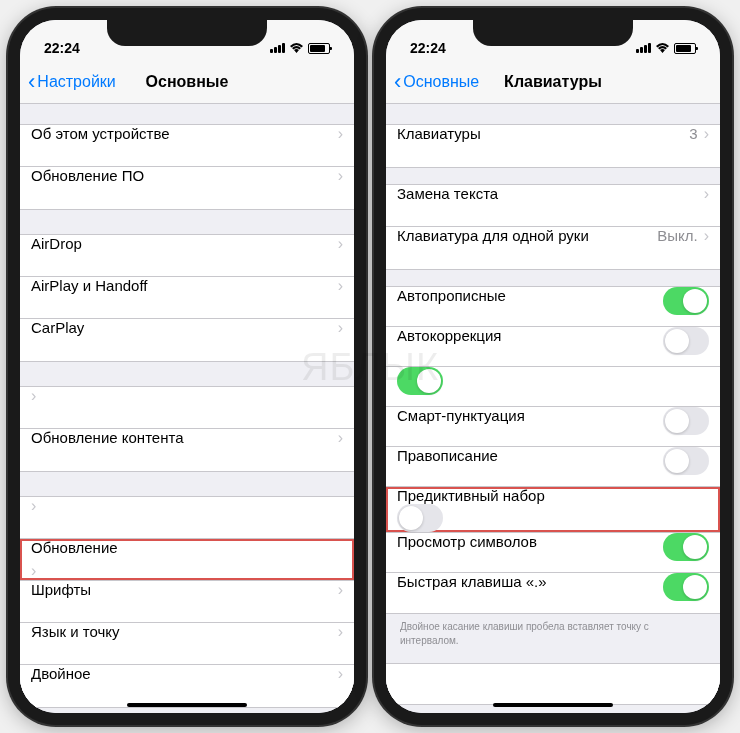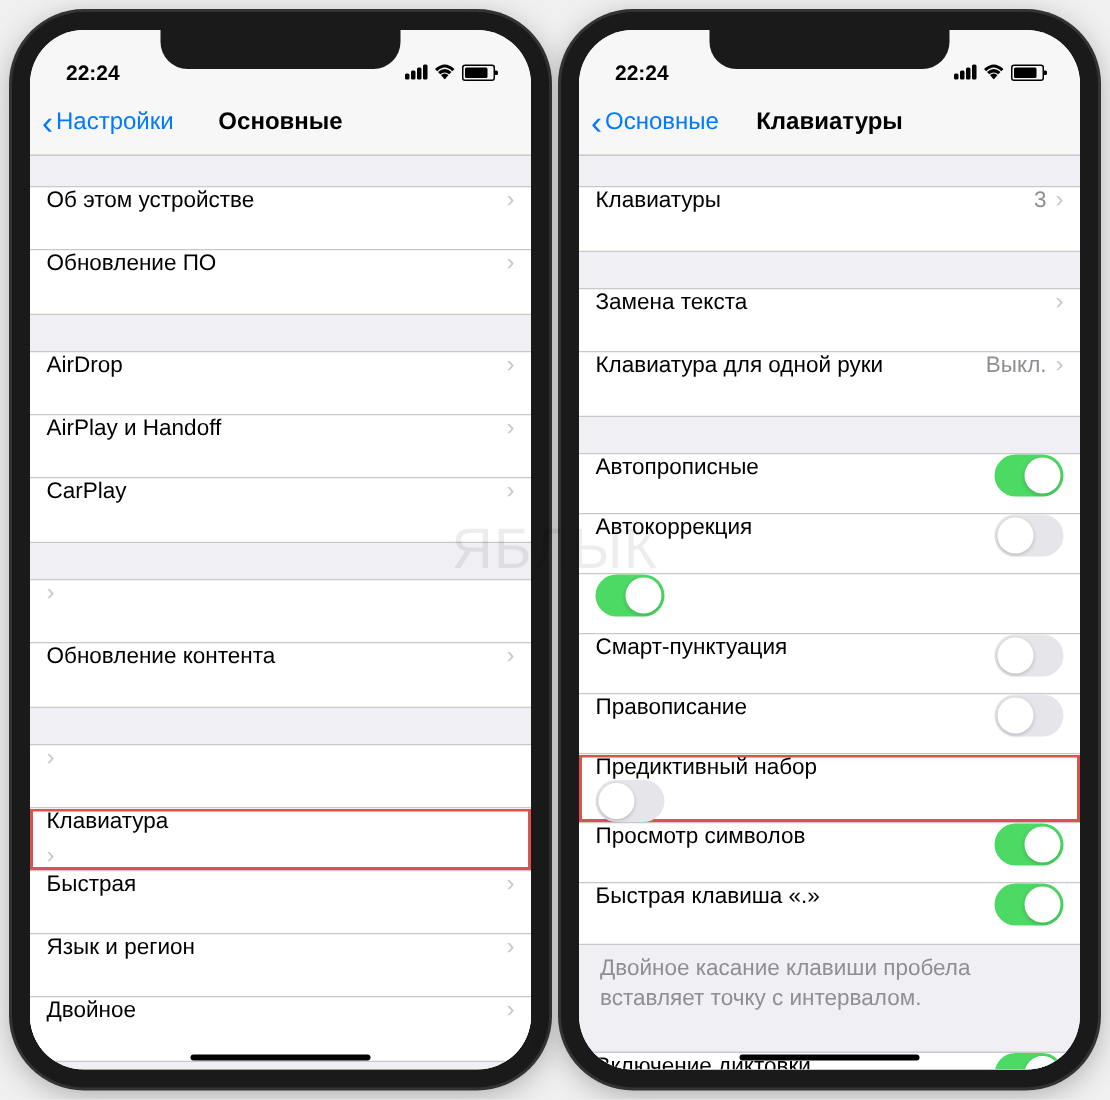--- a/index.html
+++ b/index.html
@@ -130,21 +130,21 @@
     height: calc(100% - 84px);
     overflow: hidden;
     background: #efeff4;
   }
   .section {
     margin-top: 24px;
     background: #fff;
     border-top: 1px solid #c8c7cc;
     border-bottom: 1px solid #c8c7cc;
   }
-  .section.tight { }
+  .section.tight { margin-top: 16px; }
   .section:first-child { margin-top: 20px; }
   .row {
     display: flex;
     align-items: flex-start;
     min-height: 42px;
     padding: 0 11px;
     border-bottom: 1px solid #c8c7cc;
     background: #fff;
     position: relative;
   }
@@ -185,21 +185,21 @@
     top: 2px;
     width: 24px;
     height: 24px;
     background: #fff;
     border-radius: 50%;
     box-shadow: 0 1px 3px rgba(0,0,0,0.2);
   }
   .toggle.on .toggle-knob { right: 2px; }
   .toggle.off .toggle-knob { left: 2px; }
   .footer-text {
-    font-size: 15px;
+    font-size: 10px;
     color: #8e8e93;
     padding: 6px 14px 0 14px;
     line-height: 1.35;
   }
   .home-indicator {
     position: absolute;
     bottom: 6px;
     left: 50%;
     transform: translateX(-50%);
     width: 120px;
@@ -288,29 +288,29 @@
           <span class="row-label">Обновление контента</span>
           <span class="chevron">›</span>
         </div>
       </div>
 
       <div class="section">
         <div class="row">
           <span class="chevron">›</span>
         </div>
         <div class="row highlight">
-          <span class="row-label">Клавиатура</span>
-          <span class="chevron">›</span>
-        </div>
-        <div class="row">
-          <span class="row-label">Быстрая</span>
-          <span class="chevron">›</span>
-        </div>
-        <div class="row">
-          <span class="row-label">Язык и регион</span>
+          <span class="row-label">Обновление</span>
+          <span class="chevron">›</span>
+        </div>
+        <div class="row">
+          <span class="row-label">Шрифты</span>
+          <span class="chevron">›</span>
+        </div>
+        <div class="row">
+          <span class="row-label">Язык и точку</span>
           <span class="chevron">›</span>
         </div>
         <div class="row">
           <span class="row-label">Двойное</span>
           <span class="chevron">›</span>
         </div>
       </div>
 
     </div>
     <div class="home-indicator"></div>
@@ -412,26 +412,20 @@
           <span class="row-label">Быстрая клавиша «.»</span>
           <div class="toggle on">
               <div class="toggle-knob"></div>
             </div>
         </div>
       </div>
       <div class="footer-text">Двойное касание клавиши пробела вставляет точку с интервалом.</div>
 
       <div class="section tight">
         <div class="row sm">
-          <span class="row-label">Включение диктовки</span>
-          <div class="toggle on">
-              <div class="toggle-knob"></div>
-            </div>
-        </div>
-        <div class="row sm">
           
           
         </div>
       </div>
 
     </div>
     <div class="home-indicator"></div>
   </div>
 </div>
 

